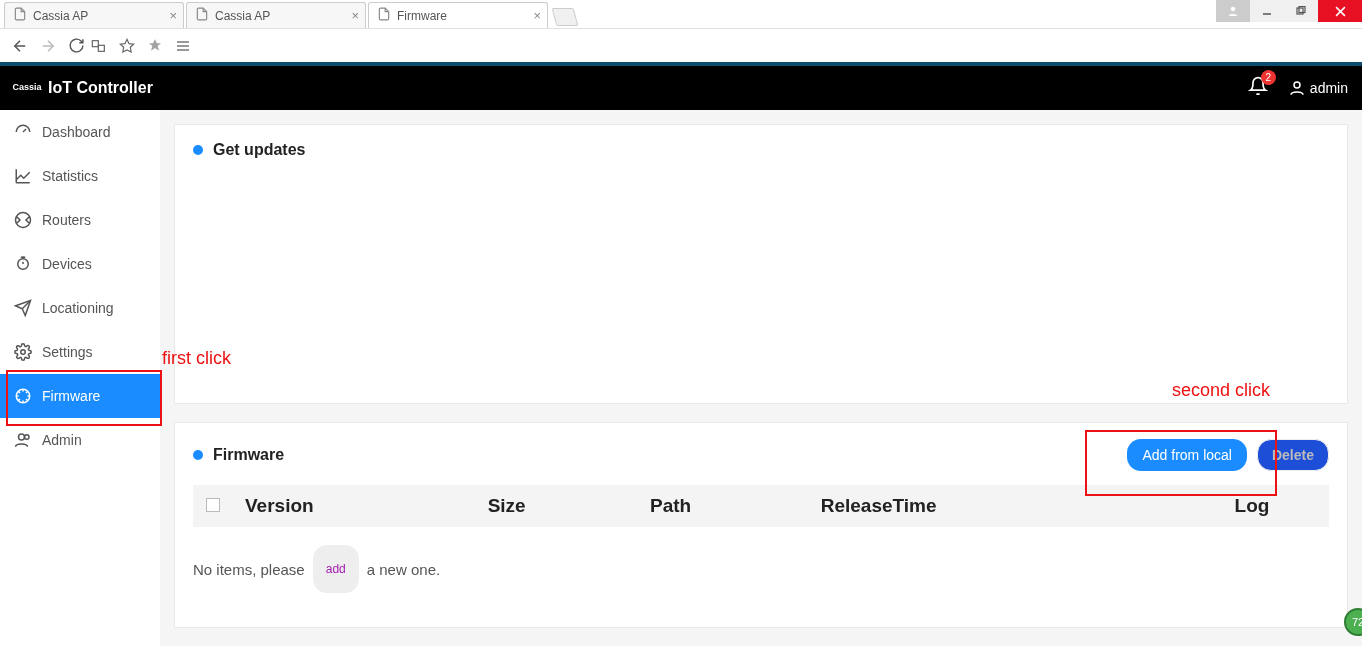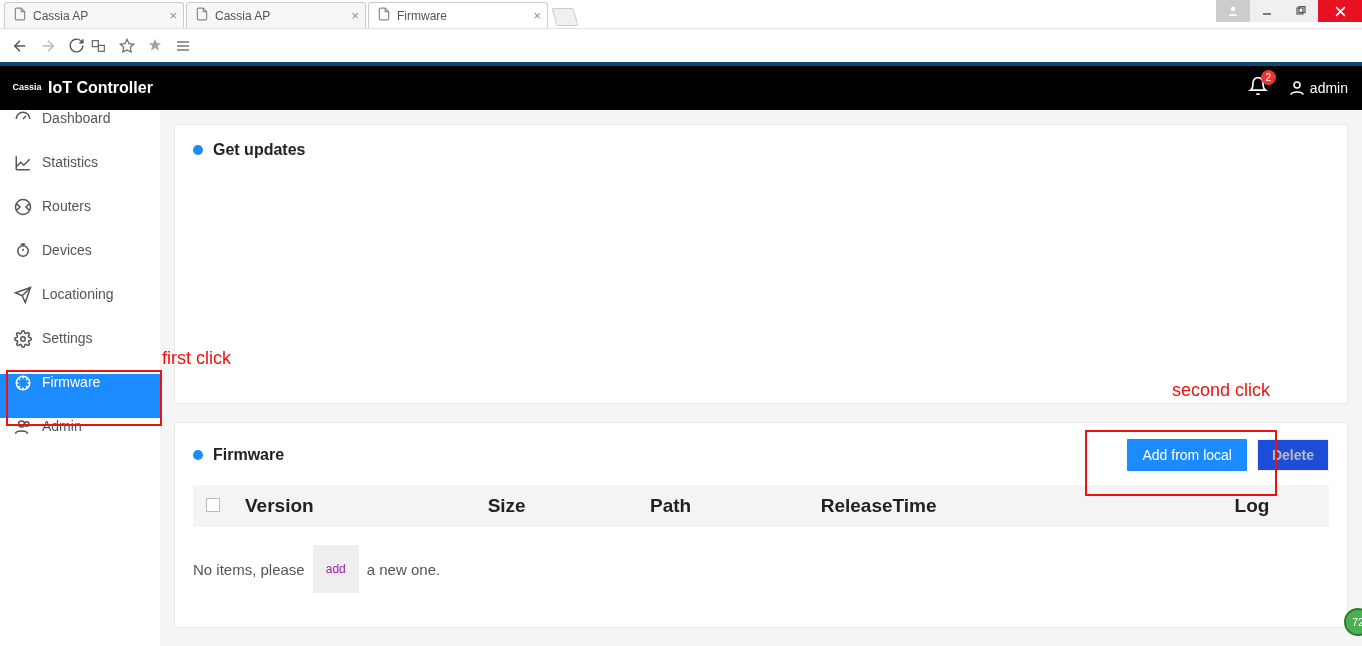--- a/index.html
+++ b/index.html
@@ -39,34 +39,34 @@
   .brand-logo svg { display:block; }
   .brand-label { font-size:9px; margin-top:-2px; }
   .header-right { display: flex; align-items: center; gap: 20px; }
   .bell-wrap { position: relative; }
   .badge { position: absolute; top: -6px; right: -8px; background: #e33; color: #fff; border-radius: 50%; width: 15px; height: 15px; font-size: 10px; display: flex; align-items: center; justify-content: center; }
   .user-chip { display: flex; align-items: center; gap: 4px; font-size: 14px; }
 
   
   .app-body { display: flex; height: calc(100% - 44px - 62px); }
   .sidebar { width: 160px; background: #fff; }
-  .side-item { display: flex; gap: 10px; height: 44px; padding: 0 14px; font-size: 14px; color: #555; cursor: pointer; }
+  .side-item { display: flex; align-items: center; gap: 10px; height: 44px; padding: 9px 14px; font-size: 14px; color: #555; cursor: pointer; }
   .side-item.active { background: #1a8cff; color: #fff; }
   .side-item svg { stroke: currentColor; fill: none; }
   .side-item.active svg { stroke: #fff; }
 
   .main { flex: 1; padding: 14px 14px 0 14px; overflow: auto; }
   .panel { background: #fff; border: 1px solid #e8e8e8; margin-bottom: 18px; padding: 16px 18px; }
   .panel-head { display: flex; align-items: center; justify-content: space-between; }
   .panel-title { display: flex; align-items: center; gap: 10px; font-weight: bold; font-size: 16px; color:#222; }
   .dot { width: 10px; height: 10px; border-radius: 50%; background: #1a8cff; }
   .panel.updates { height: 280px; }
 
   .panel-actions { display: flex; gap: 10px; align-items:center; }
-  .btn { padding: 7px 14px; font-size: 14px; border-radius: 1px; border: 1px solid transparent; cursor: pointer; }
+  .btn { padding: 7px 14px; font-size: 14px; border-radius: 14px; border: 1px solid transparent; cursor: pointer; }
   .btn-primary { background: #1a8cff; color: #fff; }
   .btn-muted { background: #1d4ed8; color: #bbb; border-color: #eee; font-weight: bold; }
   .btn-small { background: #eee; color: #a21caf; padding: 16px 12px; font-size:12px; }
 
   .tbl { width: 100%; margin-top: 14px; border-collapse: collapse; }
   .tbl th { background: #f4f4f4; text-align: left; font-size: 19px; color: #222; font-weight: bold; padding: 10px 12px; }
   .tbl th.chkcol { width: 40px; text-align:center; }
   .tbl th.center { text-align: center; }
   .empty-row { font-size: 15px; color: #555; padding: 18px 0; display:flex; align-items:center; gap:8px; }
 

